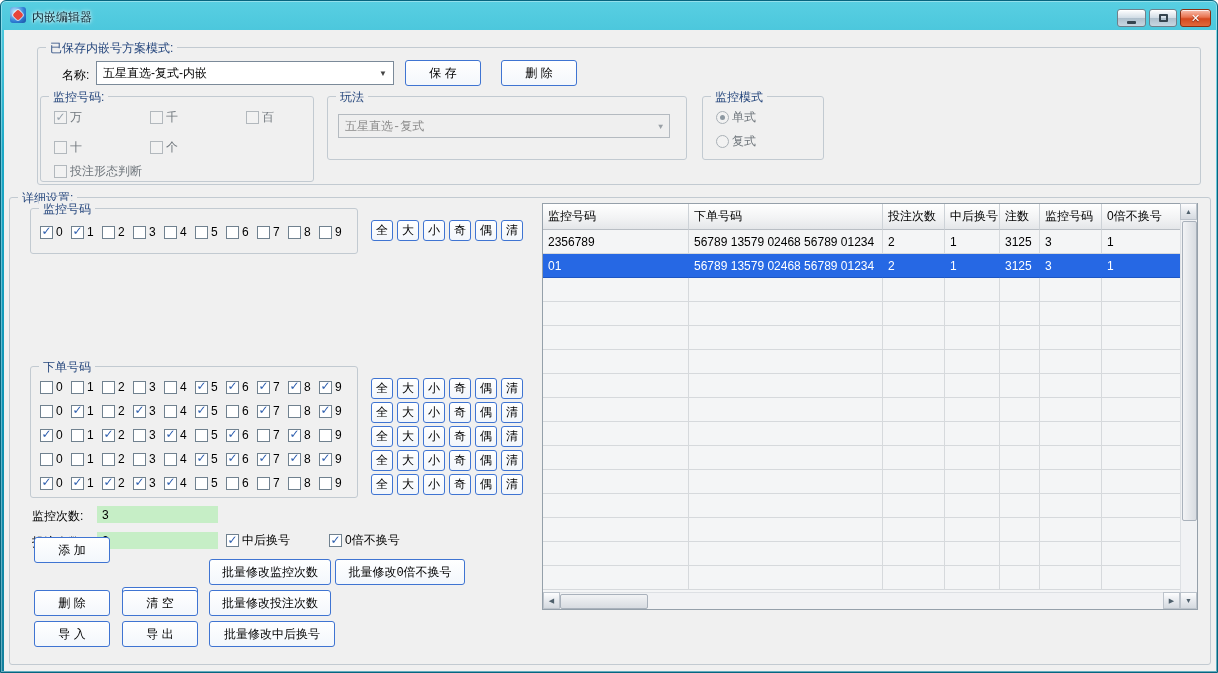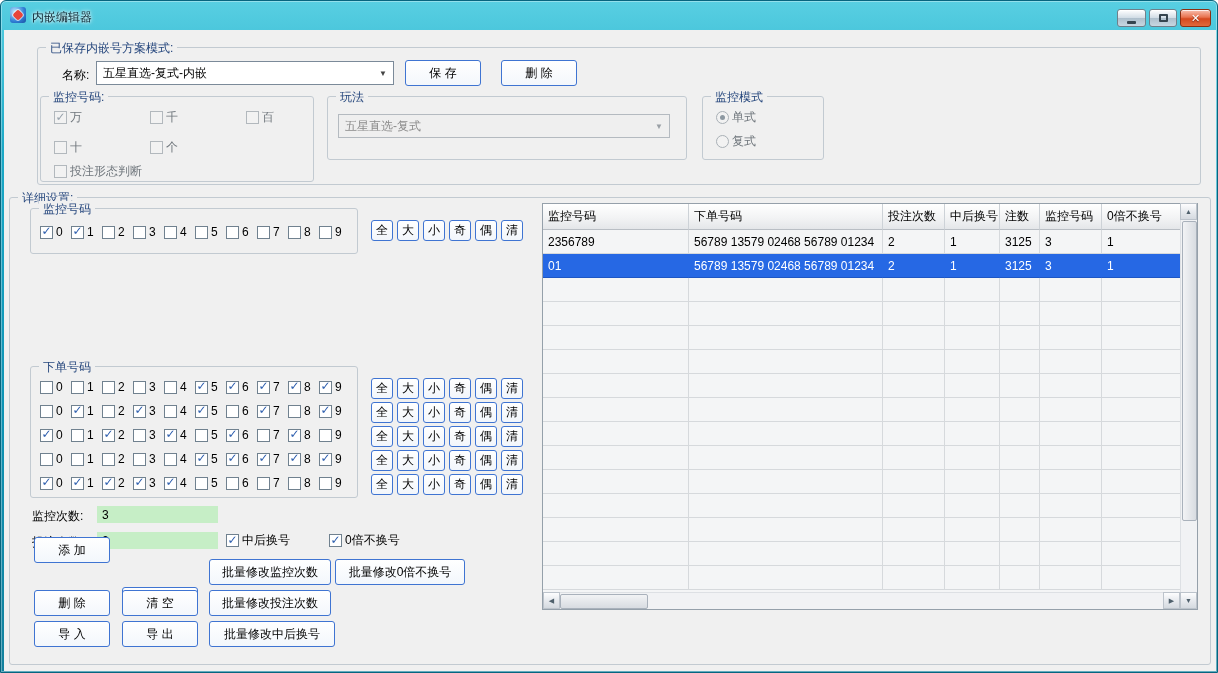--- a/index.html
+++ b/index.html
@@ -47,33 +47,33 @@
   .flabel { position:absolute; white-space:nowrap; }
   .name-label { left:24px; top:19px; }
 
   
   .combo { position:absolute; background:#fff; border:1px solid #7b8a99; display:flex; align-items:center;
     padding-left:6px; white-space:nowrap; cursor:default; }
   .combo .arrow { position:absolute; right:6px; top:50%; transform:translateY(-50%); font-size:8px; color:#444; }
   .combo.disabled { background:#efefef; color:#8b8b8b; border-color:#b4bac0; }
   .combo.disabled .arrow { color:#9aa0a6; }
   .combo-scheme { left:58px; top:13px; width:298px; height:24px; }
-  .combo-play   { left:10px; top:17px; width:332px; height:24px; }
+  .combo-play   { left:10px; top:17px; width:332px; height:24px;font-family:Liberation Mono, monospace; }
 
   
   button { font-family:inherit; }
   .btn { position:absolute; height:26px; background:linear-gradient(#ffffff,#f3f7fc); border:1px solid #3f74d2;
     border-radius:3px; font-size:12px; display:flex; align-items:center; justify-content:center;
     cursor:pointer; white-space:nowrap; color:#000; }
   .b-save   { left:367px; top:12px;  width:76px; }
   .b-delete { left:463px; top:12px;  width:76px; }
   .b-add        { left:24px;  top:339px; width:76px; }
   .b-mod        { left:112px; top:361px; width:76px;margin-top:28px; }
   .b-batch-mon  { left:199px; top:361px; width:122px; }
-  .b-batch-zero { left:325px; top:361px; width:130px; }
+  .b-batch-zero { left:325px; top:361px; width:130px;font-family:Liberation Mono, monospace; }
   .b-del        { left:24px;  top:392px; width:76px; }
   .b-clear      { left:112px; top:392px; width:76px; }
   .b-batch-bet  { left:199px; top:392px; width:122px; }
   .b-imp        { left:24px;  top:423px; width:76px; }
   .b-exp        { left:112px; top:423px; width:76px; }
   .b-batch-swap { left:199px; top:423px; width:126px; }
 
   .sbtn { width:22px; height:21px; background:linear-gradient(#ffffff,#f2f6fb); border:1px solid #3f74d2;
     border-radius:3px; font-size:12px; display:flex; align-items:center; justify-content:center;
     padding:0; cursor:pointer; color:#000; flex:none; }

